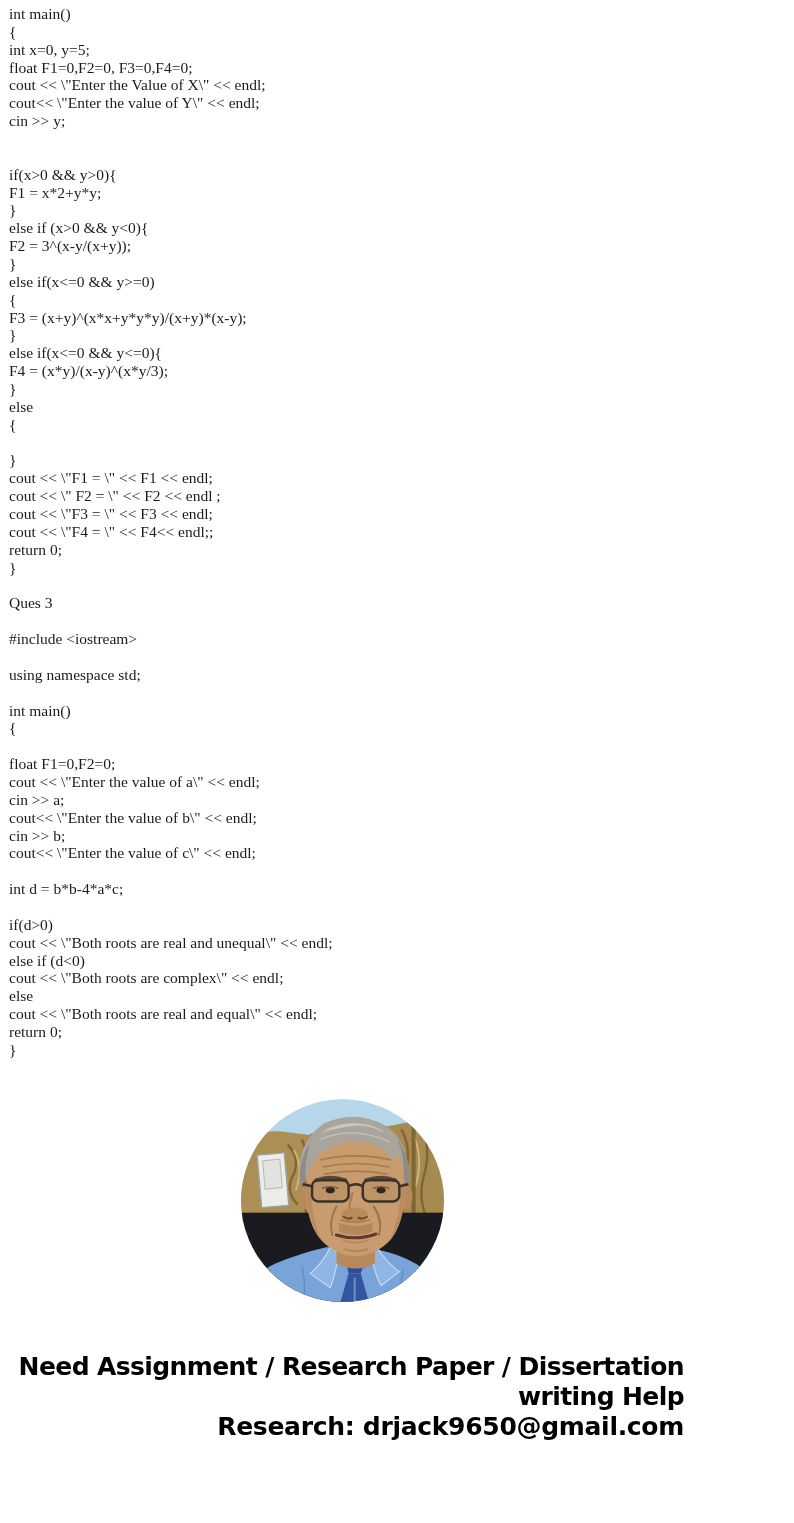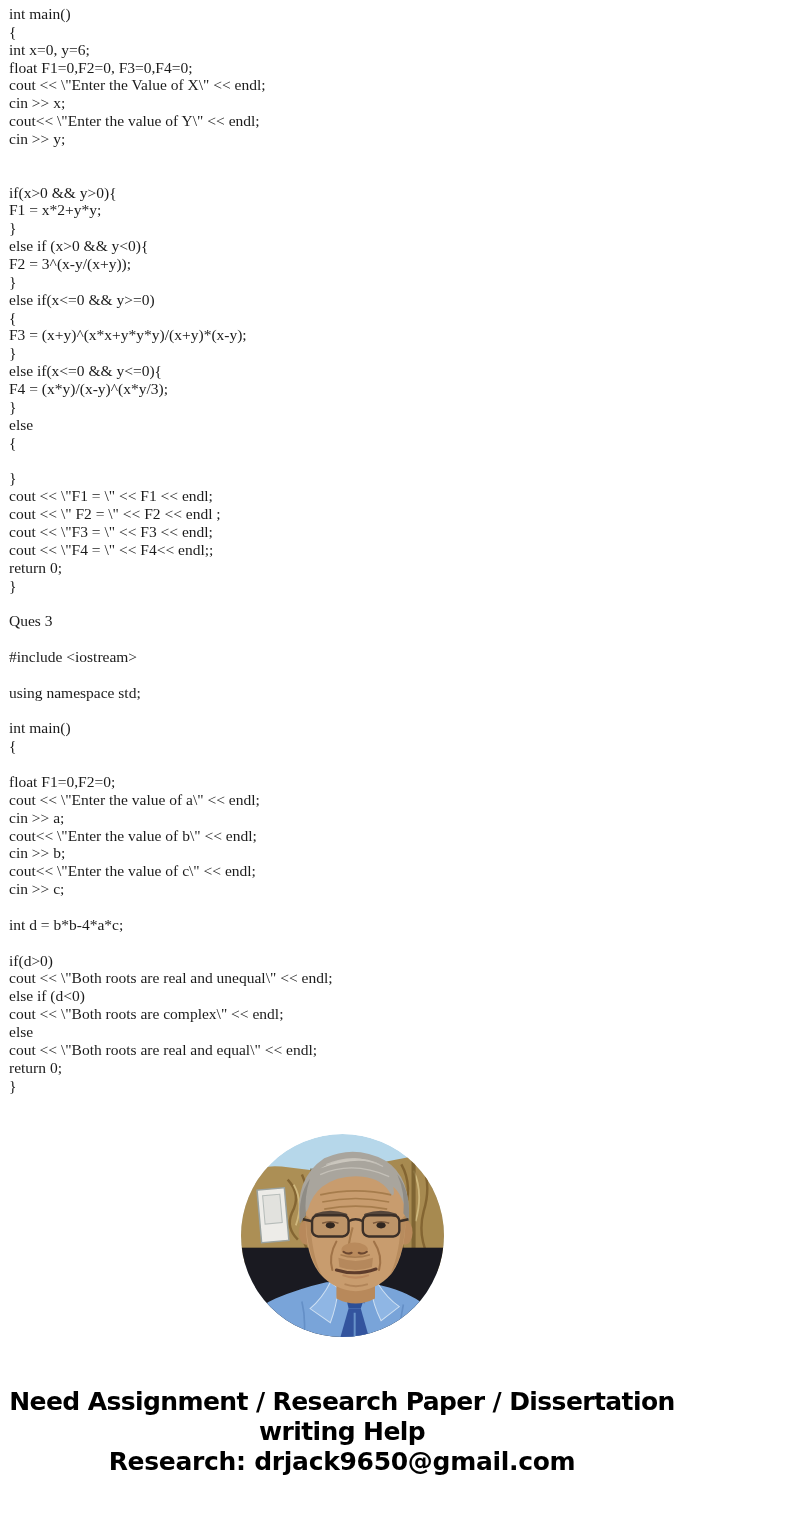--- a/index.html
+++ b/index.html
@@ -20,42 +20,41 @@
   .avatar-row { margin-top: 40px; display: flex; justify-content: center; }
   .avatar {
     width: 203px; height: 203px;
     border-radius: 50%;
     overflow: hidden;
     flex: 0 0 auto;
   }
   .avatar svg { display: block; width: 100%; height: 100%; }
   .footer {
     margin-top: 50px;
-    text-align: center;
+    text-align: right;
     font-family: "DejaVu Sans", sans-serif;
     font-weight: 700;
     color: #000000;
     font-size: 25px;
     line-height: 30px;
   }
   .footer-heading { max-width: 766px; margin: 0 auto; letter-spacing: -0.6px; }
   .footer-contact { letter-spacing: -0.3px; }
 </style>
 </head>
 <body>
 
 <div class="page">
 
   <div class="code">
       <div class="code-line">int main()</div>
       <div class="code-line">{</div>
-      <div class="code-line">int x=0, y=6;</div>
+      <div class="code-line">int x=0, y=5;</div>
       <div class="code-line">float F1=0,F2=0, F3=0,F4=0;</div>
       <div class="code-line">cout &lt;&lt; \"Enter the Value of X\" &lt;&lt; endl;</div>
-      <div class="code-line">cin &gt;&gt; x;</div>
       <div class="code-line">cout&lt;&lt; \"Enter the value of Y\" &lt;&lt; endl;</div>
       <div class="code-line">cin &gt;&gt; y;</div>
       <div class="code-line">&nbsp;</div>
       <div class="code-line">&nbsp;</div>
       <div class="code-line">if(x&gt;0 &amp;&amp; y&gt;0){</div>
       <div class="code-line">F1 = x*2+y*y;</div>
       <div class="code-line">}</div>
       <div class="code-line">else if (x&gt;0 &amp;&amp; y&lt;0){</div>
       <div class="code-line">F2 = 3^(x-y/(x+y));</div>
       <div class="code-line">}</div>
@@ -85,21 +84,20 @@
       <div class="code-line">&nbsp;</div>
       <div class="code-line">int main()</div>
       <div class="code-line">{</div>
       <div class="code-line">&nbsp;</div>
       <div class="code-line">float F1=0,F2=0;</div>
       <div class="code-line">cout &lt;&lt; \"Enter the value of a\" &lt;&lt; endl;</div>
       <div class="code-line">cin &gt;&gt; a;</div>
       <div class="code-line">cout&lt;&lt; \"Enter the value of b\" &lt;&lt; endl;</div>
       <div class="code-line">cin &gt;&gt; b;</div>
       <div class="code-line">cout&lt;&lt; \"Enter the value of c\" &lt;&lt; endl;</div>
-      <div class="code-line">cin &gt;&gt; c;</div>
       <div class="code-line">&nbsp;</div>
       <div class="code-line">int d = b*b-4*a*c;</div>
       <div class="code-line">&nbsp;</div>
       <div class="code-line">if(d&gt;0)</div>
       <div class="code-line">cout &lt;&lt; \"Both roots are real and unequal\" &lt;&lt; endl;</div>
       <div class="code-line">else if (d&lt;0)</div>
       <div class="code-line">cout &lt;&lt; \"Both roots are complex\" &lt;&lt; endl;</div>
       <div class="code-line">else</div>
       <div class="code-line">cout &lt;&lt; \"Both roots are real and equal\" &lt;&lt; endl;</div>
       <div class="code-line">return 0;</div>

